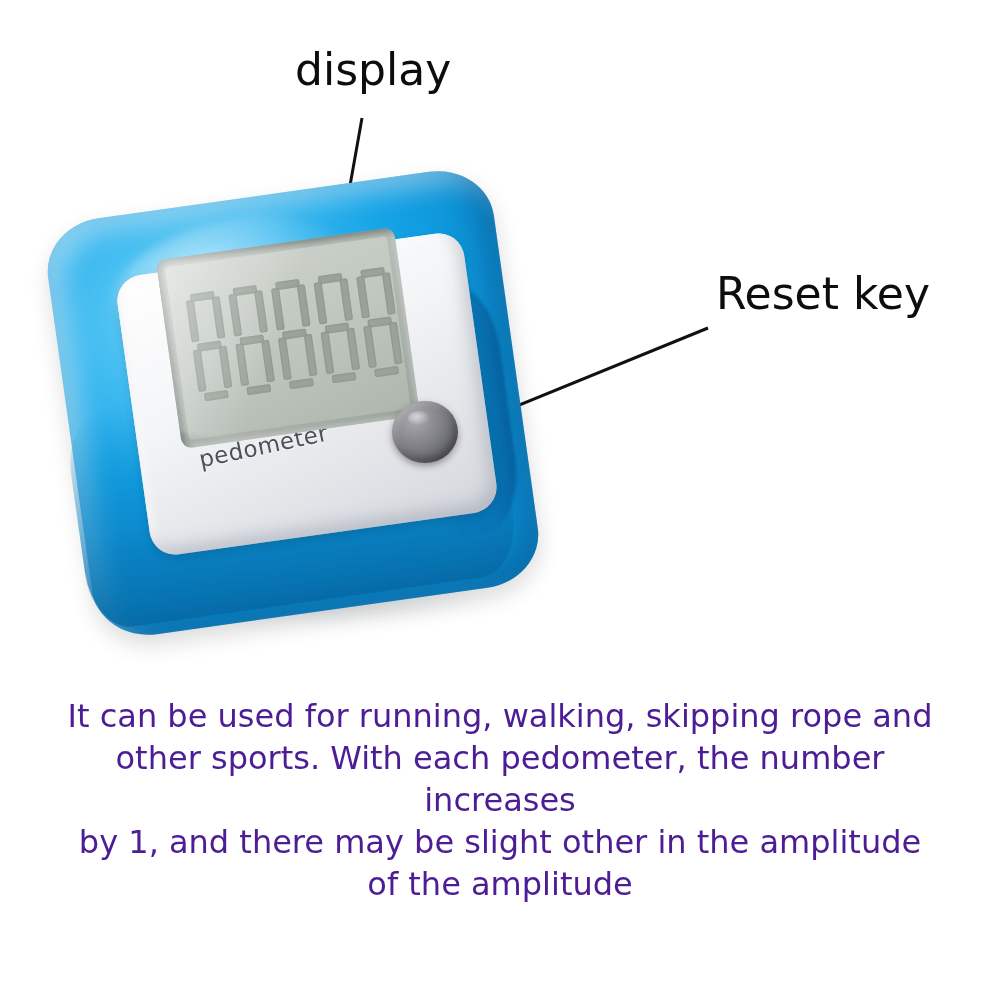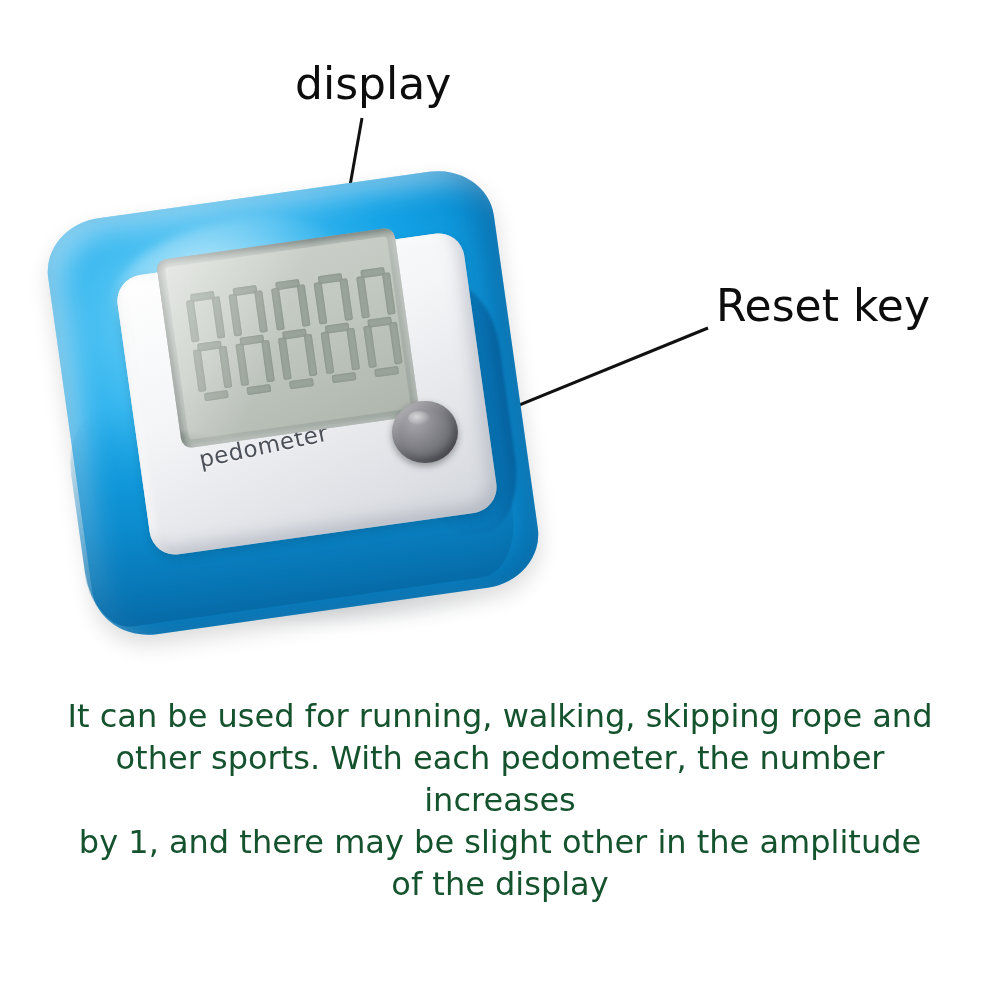--- a/index.html
+++ b/index.html
@@ -18,22 +18,22 @@
   
   .label {
     position: absolute;
     color: #0d0d0d;
     font-size: 44px;
     line-height: 1;
     white-space: nowrap;
     font-family: "DejaVu Sans", sans-serif;
     font-weight: 400;
   }
-  #label-display { left: 295px; top: 48px; margin-top: 14px; }
-  #label-reset   { left: 716px; top: 284px; }
+  #label-display { left: 295px; top: 48px; }
+  #label-reset   { left: 716px; top: 272px; }
 
   
   .leader { position: absolute; }
 
   
   #device-wrap {
     position: absolute;
     left: 60px;
     top: 175px;
     width: 470px;
@@ -225,21 +225,21 @@
 
   
   #caption {
     position: absolute;
     left: 40px;
     top: 696px;
     width: 920px;
     text-align: center;
     font-size: 32px;
     line-height: 1.31;
-    color: #14532d;
+    color: #4c1d95;
     font-family: "DejaVu Sans", sans-serif;
   }
 </style>
 </head>
 <body>
 
 <div class="label" id="label-display">display</div>
 
 <svg class="leader" id="leader-display" width="120" height="140" style="left:320px; top:110px;">
   <line x1="42" y1="8" x2="20" y2="132" stroke="#111111" stroke-width="3"></line>
@@ -317,14 +317,14 @@
     <div class="lcd-sheen"></div>
   </div>
 
   <div class="reset-btn"></div>
 </div>
 
 <div id="caption">
   <div>It can be used for running, walking, skipping rope and</div>
   <div>other sports. With each pedometer, the number increases</div>
   <div>by 1, and there may be slight other in the amplitude</div>
-  <div>of the display</div>
+  <div>of the amplitude</div>
 </div>
 
 </body></html>

